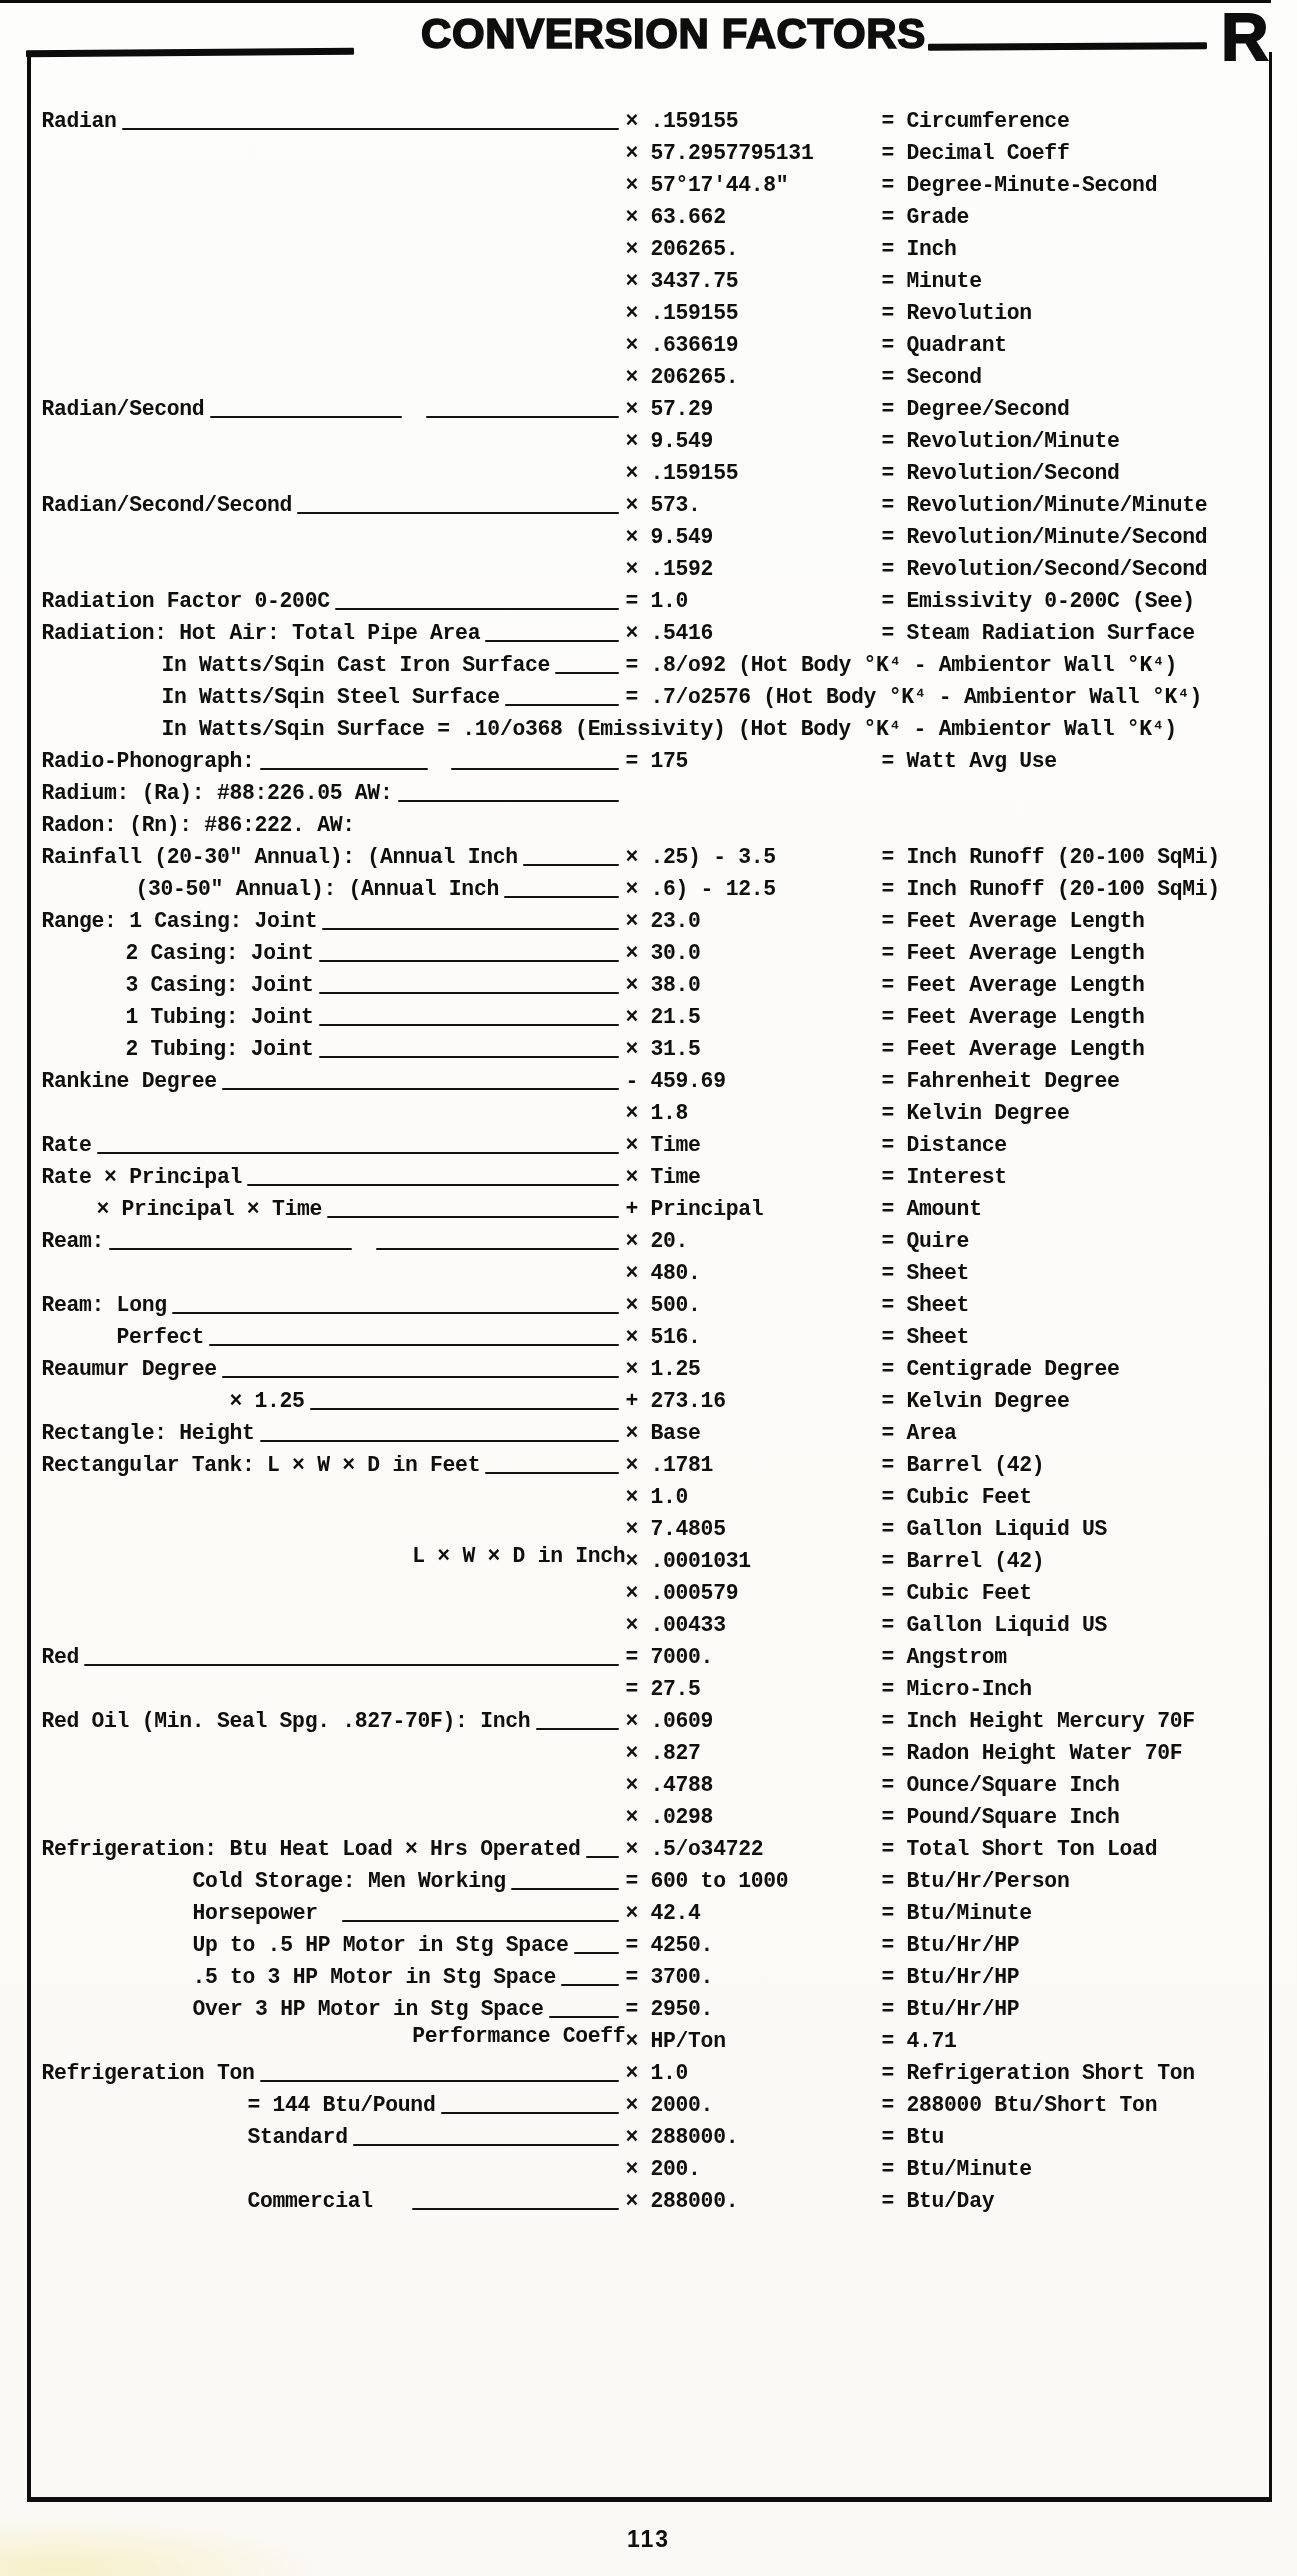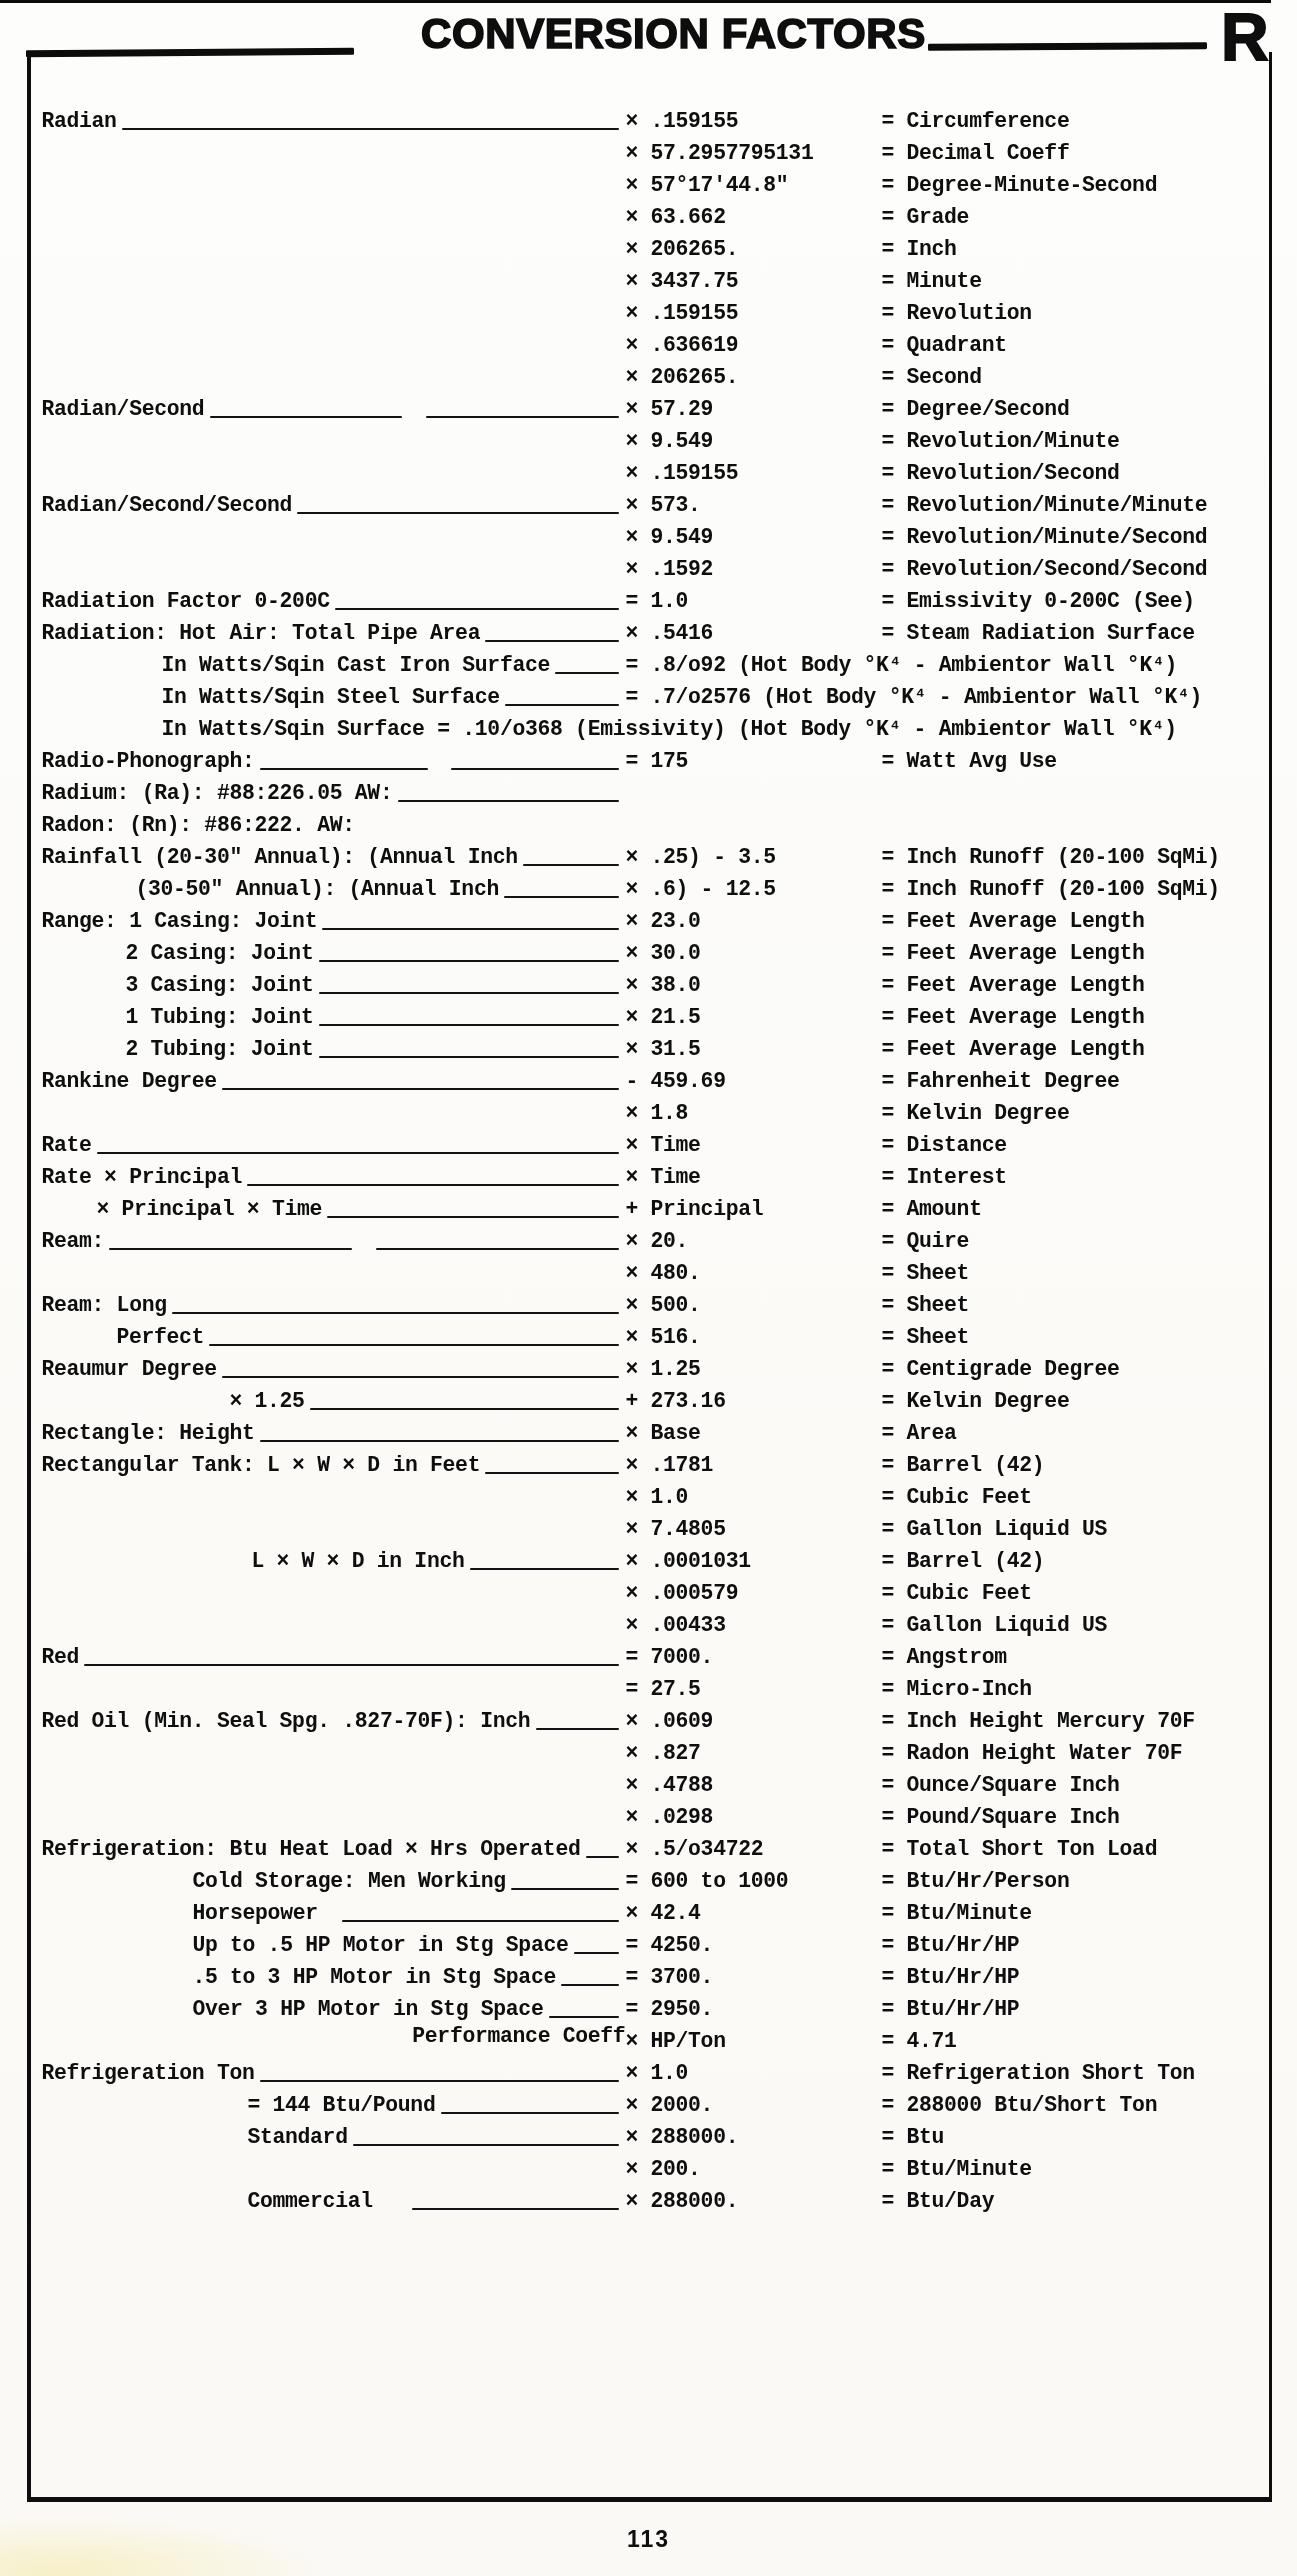--- a/index.html
+++ b/index.html
@@ -378,21 +378,21 @@
           <div class="cell-left"></div>
           <div class="cell-factor">× 1.0</div>
           <div class="cell-result">= Cubic Feet</div>
         </div>
         <div class="row">
           <div class="cell-left"></div>
           <div class="cell-factor">× 7.4805</div>
           <div class="cell-result">= Gallon Liquid US</div>
         </div>
         <div class="row">
-          <div class="cell-left" style="padding-left: 210px;">
+          <div class="cell-left" style="padding-left: 210px; flex-direction: column;">
             <span class="label">L × W × D in Inch</span>
             <div class="fill"></div>
           </div>
           <div class="cell-factor">× .0001031</div>
           <div class="cell-result">= Barrel (42)</div>
         </div>
         <div class="row">
           <div class="cell-left"></div>
           <div class="cell-factor">× .000579</div>
           <div class="cell-result">= Cubic Feet</div>

